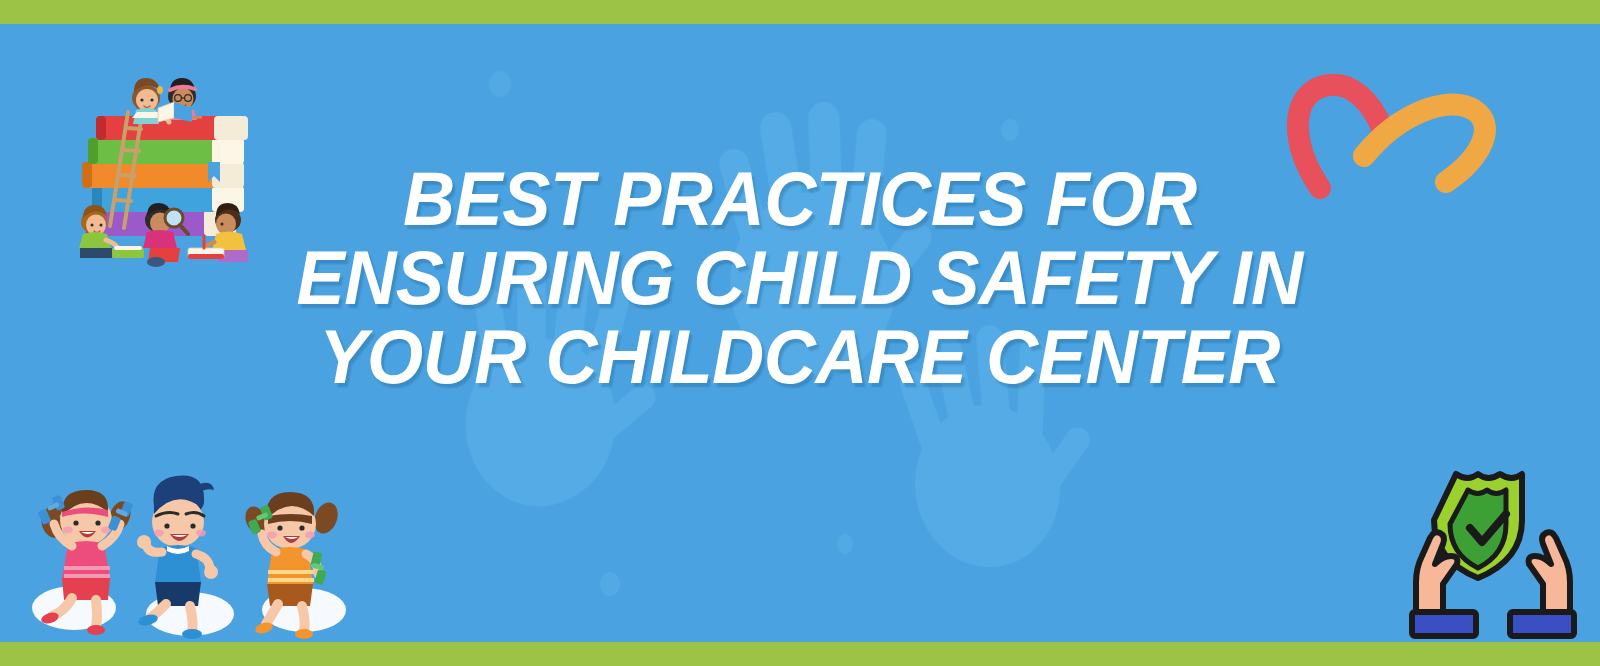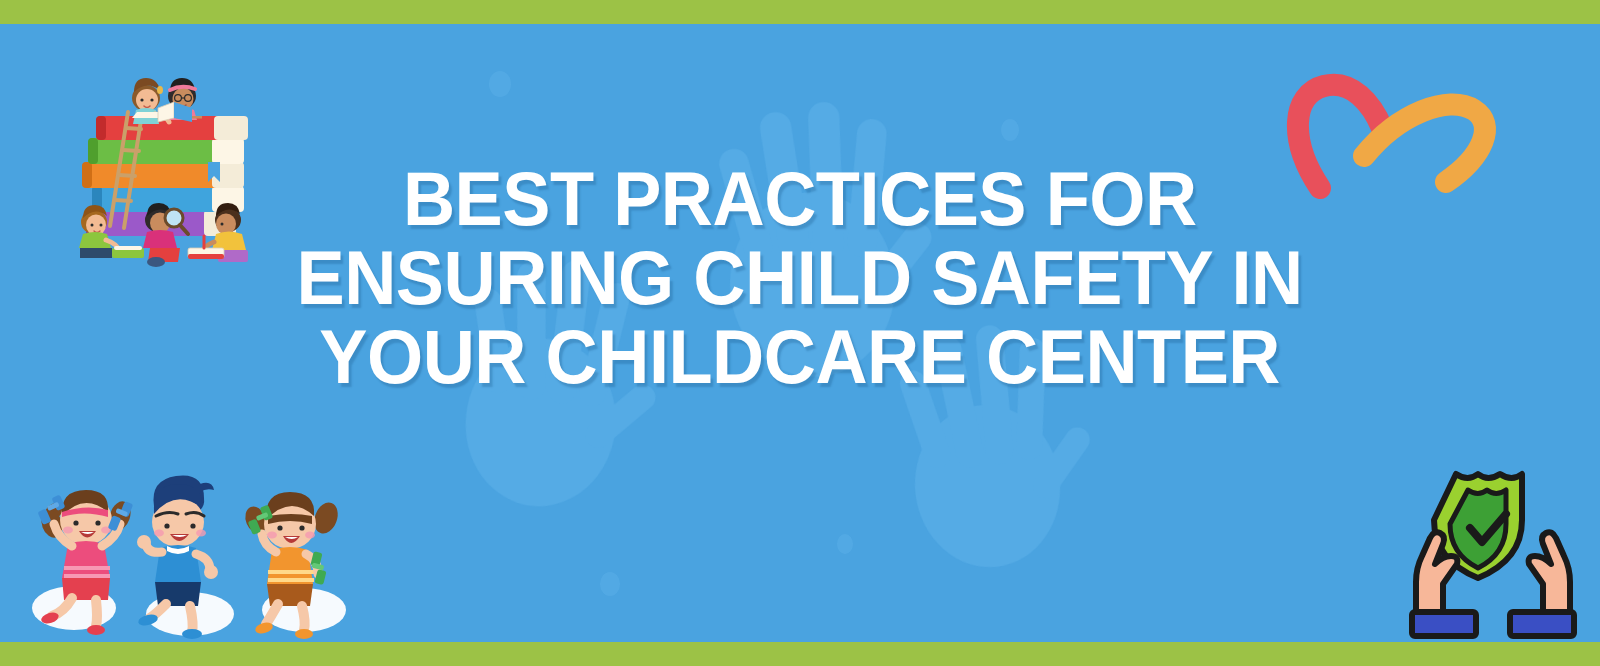--- a/index.html
+++ b/index.html
@@ -50,20 +50,21 @@
   .title-wrap{
     position:absolute;
     left:0; top:0;
     width:100%; height:555px;
     display:flex;
     flex-direction:column;
     align-items:center;
     justify-content:center;
     z-index:4;
     pointer-events:none;
+    font-style:italic;
   }
   .title-line{
     color:#ffffff;
     font-family:"Liberation Sans", sans-serif;
     font-weight:bold;
     font-size:76px;
     line-height:0.99;
     letter-spacing:-0.5px;
     text-transform:uppercase;
     white-space:nowrap;

